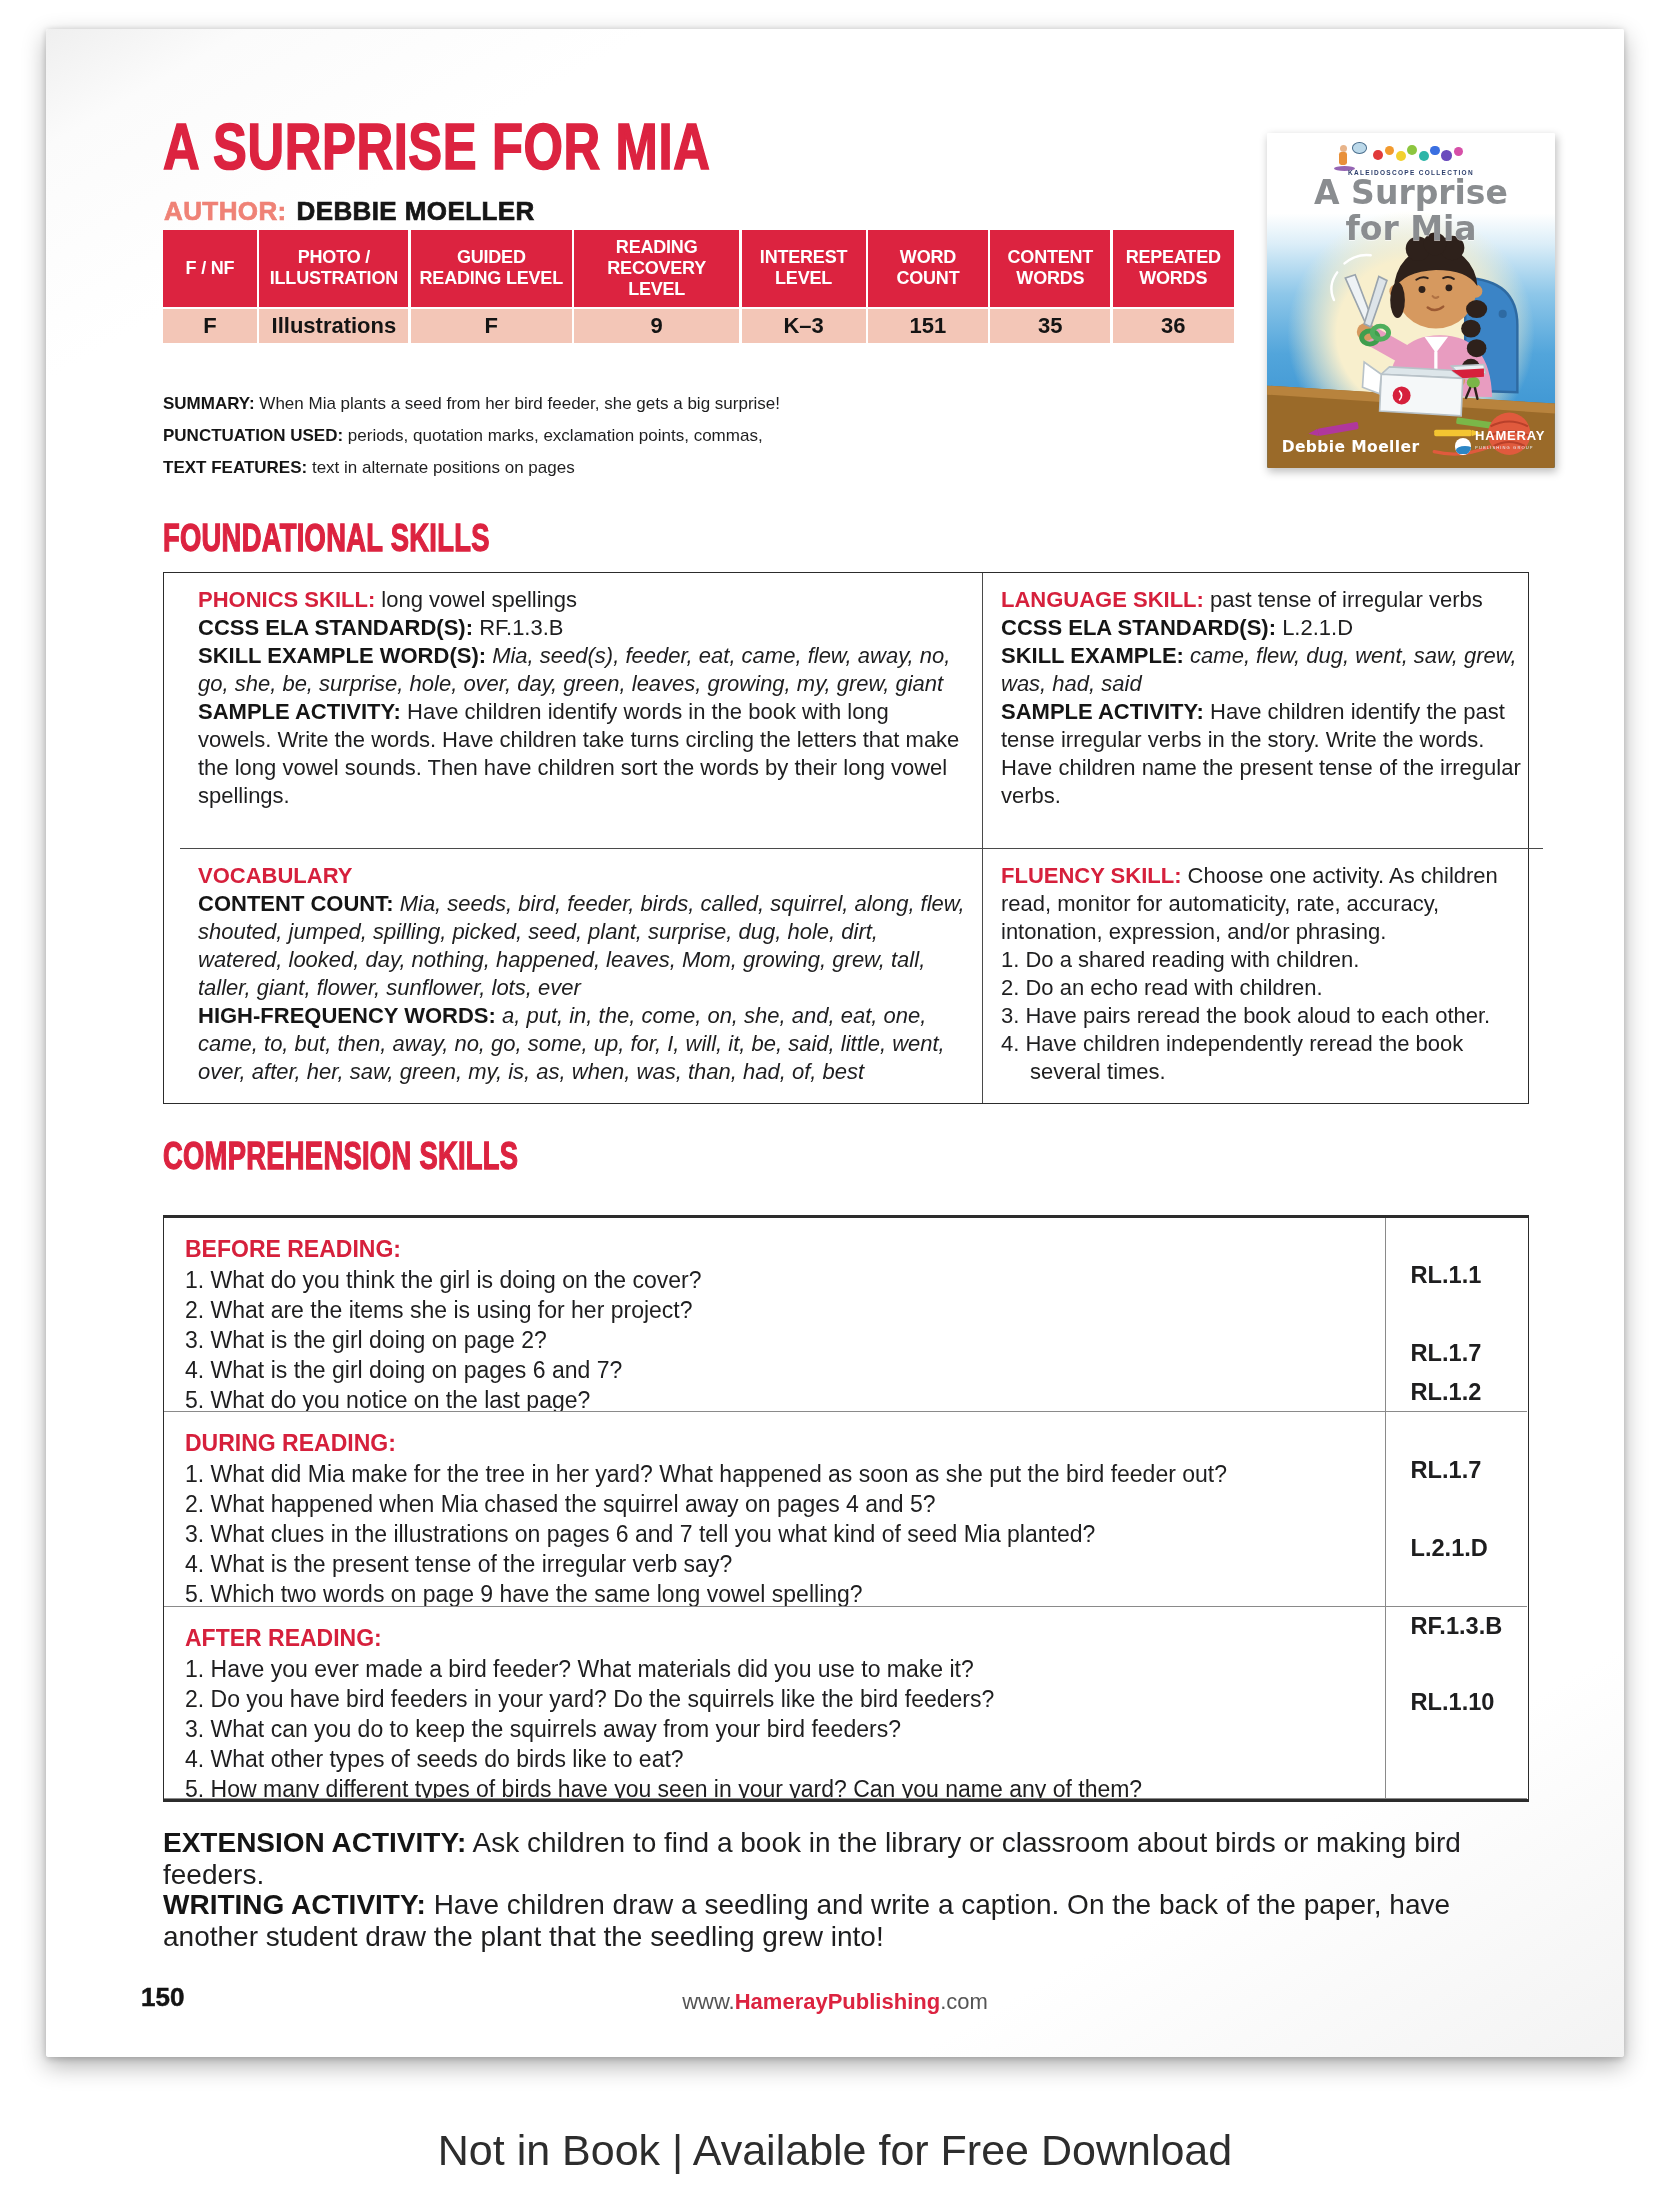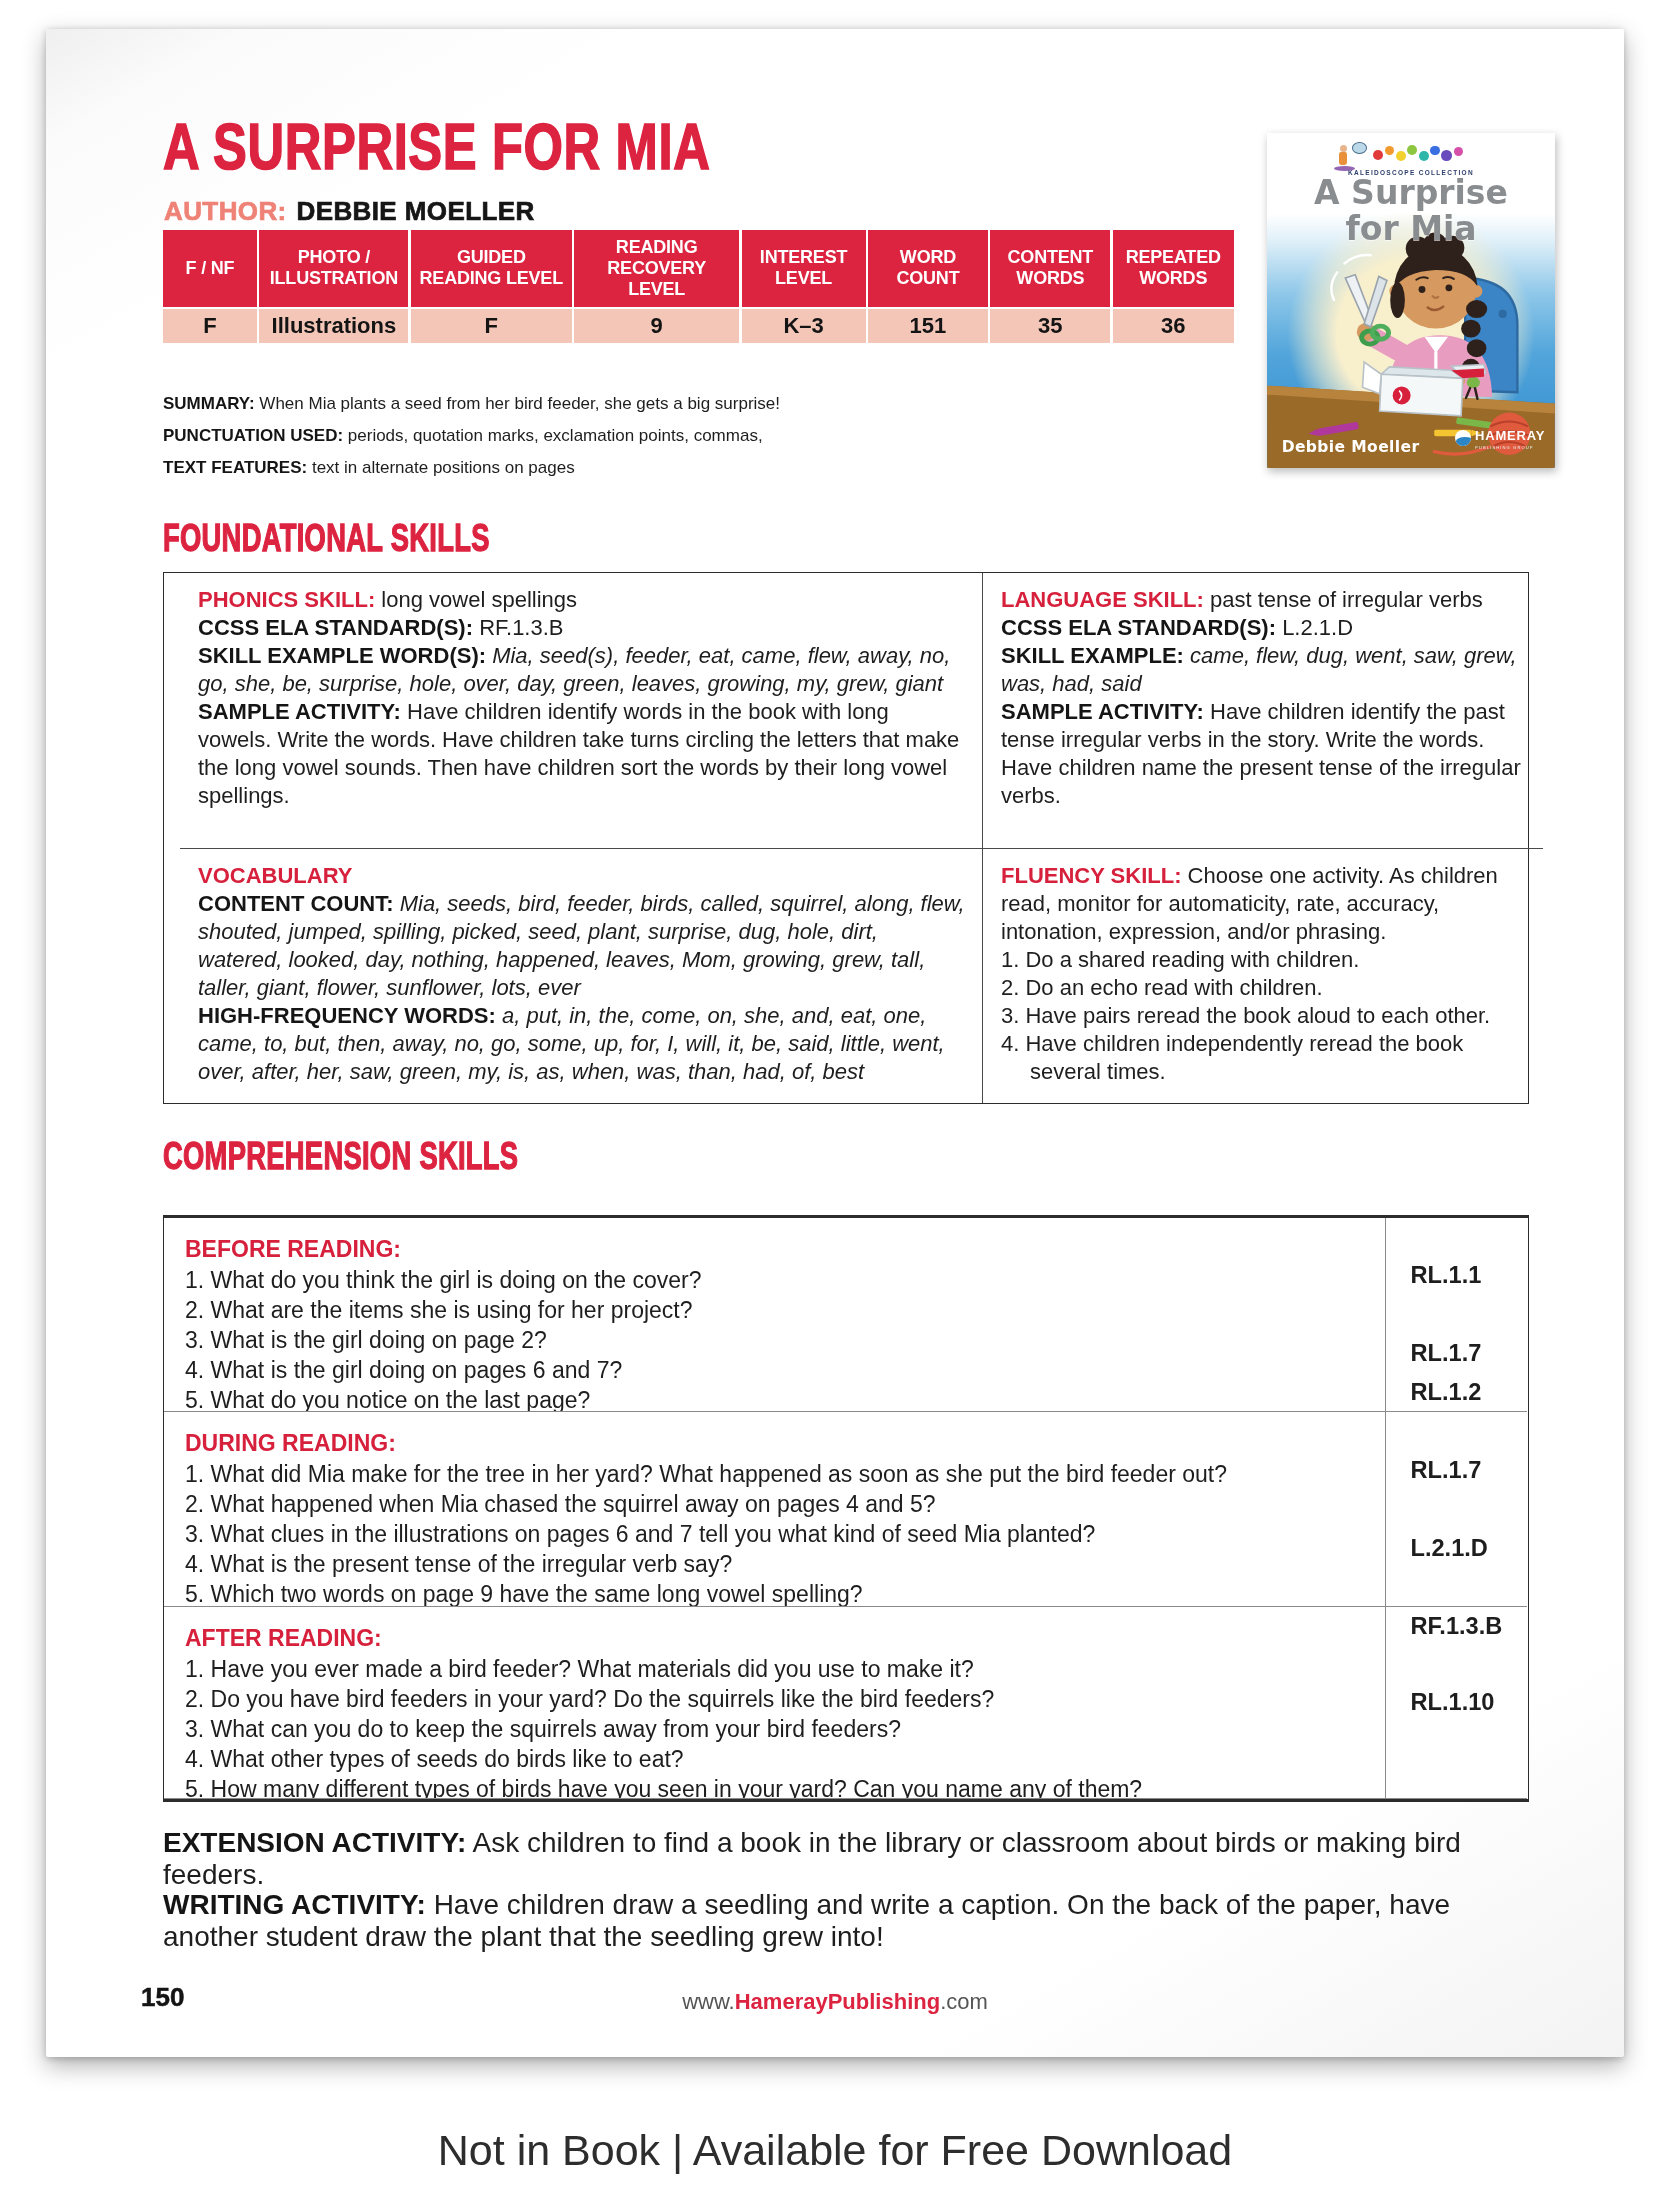--- a/index.html
+++ b/index.html
@@ -84,21 +84,21 @@
   .kal-kid-head{position:absolute;left:73px;top:4.1px;width:7.3px;height:7.3px;background:#e8b48a;border-radius:50%;}
   .kal-kid-shadow{position:absolute;left:67px;top:25px;width:21px;height:4.9px;background:#7b3fa0;border-radius:50%;opacity:.8;}
   .kal-text{position:absolute;left:0;top:28px;width:100%;text-align:center;font-size:6.5px;letter-spacing:1.3px;
     color:#2c3e6b;font-weight:bold;}
   .cover-title{position:absolute;left:0;top:42px;width:100%;text-align:center;color:#8a8d90;
     font-family:"DejaVu Sans",sans-serif;font-weight:bold;font-size:33px;line-height:36px;
     text-shadow:0 0.8px 0 rgba(255,255,255,.6);}
   .cover-illo{position:absolute;left:0;top:0;width:100%;height:100%;}
   .cover-author{position:absolute;left:14.7px;bottom:11.4px;color:#ffffff;font-size:15.5px;font-weight:bold;
     font-family:"DejaVu Sans",sans-serif;letter-spacing:0.4px;}
-  .cover-pub{position:absolute;right:9.8px;bottom:13px;display:flex;align-items:flex-start;gap:4.1px;}
+  .cover-pub{position:absolute;right:9.8px;bottom:13px;display:flex;align-items:flex-end;gap:4.1px;}
   .pub-icon{width:16.3px;height:16.3px;border-radius:50%;background:#ffffff;position:relative;overflow:hidden;}
   .pub-icon::after{content:"";position:absolute;left:1.6px;top:7.3px;width:18px;height:8.2px;background:#2c86c5;border-radius:50% 50% 0 0;}
   .pub-text{color:#fff;font-weight:bold;font-size:13px;letter-spacing:0.8px;line-height:12.2px;}
   .pub-sub{color:#eaf4fb;font-size:4.1px;letter-spacing:1.1px;font-weight:normal;}
 </style>
 </head>
 <body>
 
 <div class="stage">
   <div class="page">

